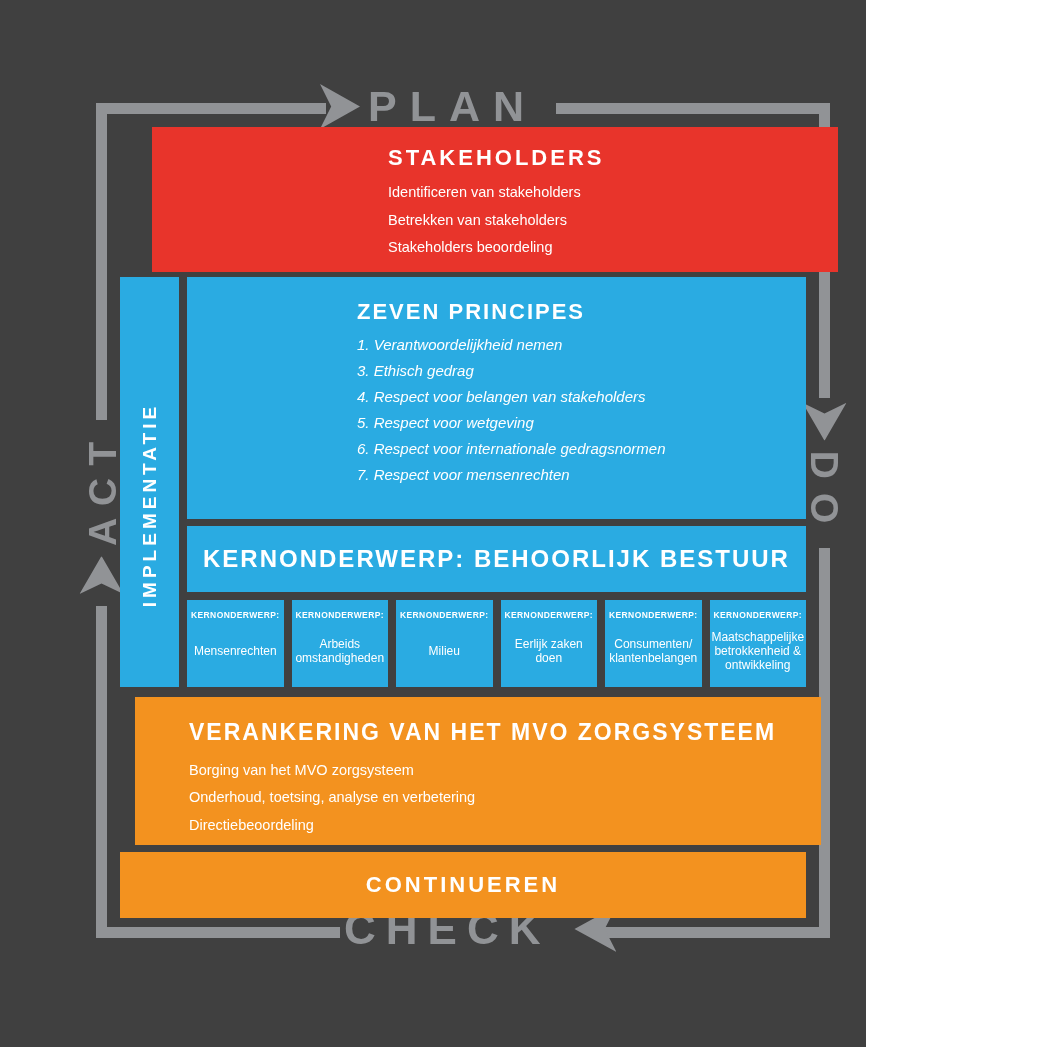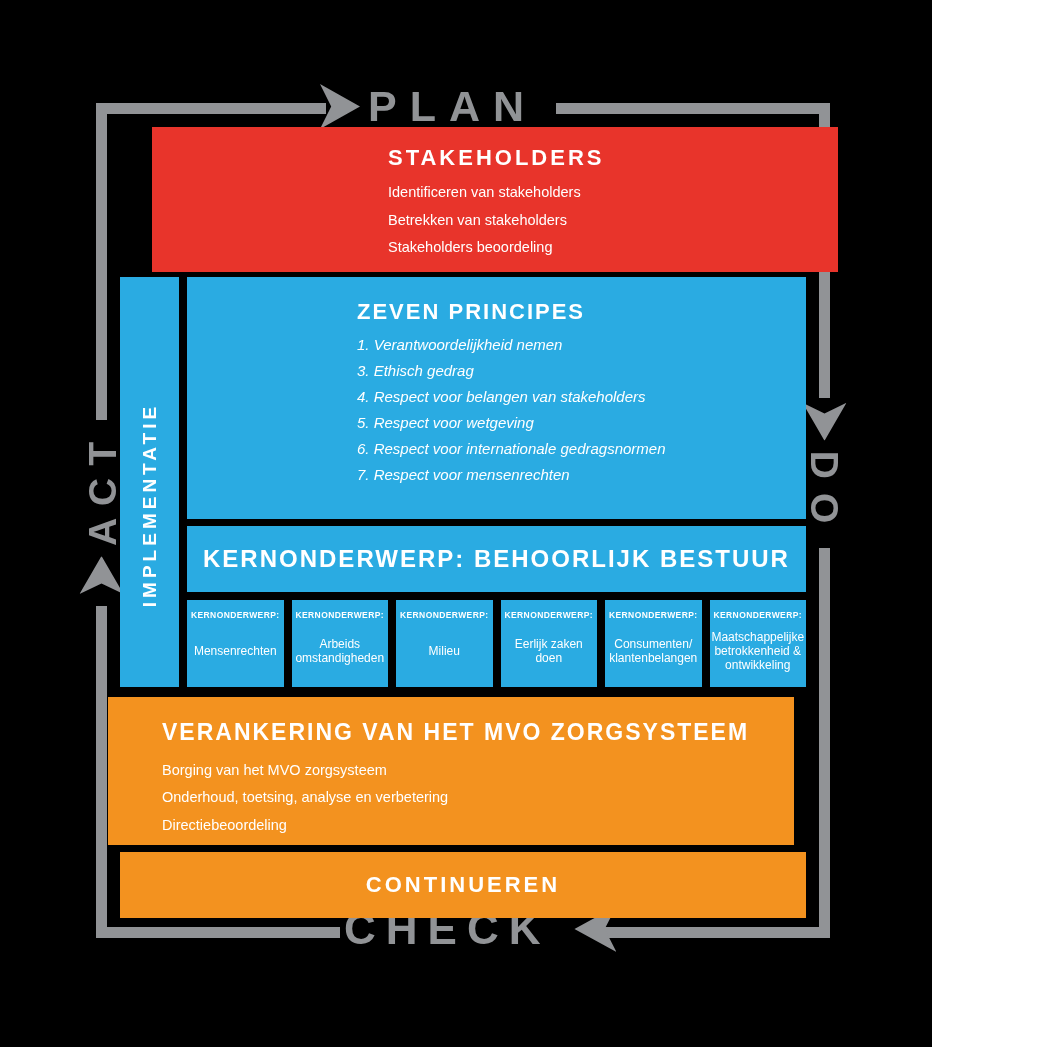--- a/index.html
+++ b/index.html
@@ -1,20 +1,20 @@
 <!DOCTYPE html>
 <html style="--red: #e8342b; --blue: #2aabe2; --orange: #f3921f; --gray: #919396;"><head>
 <meta charset="utf-8">
 <style>
   :root {
     --red:#e8342b; --blue:#2aabe2; --orange:#f3921f; --gray:#919396;
   }
   html,body { margin:0; padding:0; background:#ffffff; }
   .canvas {
-    position:relative; width:932px; height:1047px; background:#000000;
+    position:relative; width:866px; height:1047px; background:#404040;
     font-family:"Liberation Sans", sans-serif; overflow:hidden;
   }
   
   .line { position:absolute; background:var(--gray); }
   .arrow { background:var(--gray); flex:none; }
   .arrow.right { clip-path:polygon(0 0, 100% 50%, 0 100%, 28% 50%); }
   .arrow.left  { clip-path:polygon(100% 0, 0 50%, 100% 100%, 72% 50%); }
   .cycle-label {
     color:var(--gray); font-weight:bold; line-height:1; white-space:nowrap;
   }
@@ -63,21 +63,21 @@
   .italic-item { font-style:italic; font-size:15px; line-height:1; margin-top:11px; }
 
   .box-kern-header { left:187px; top:526px; width:619px; height:66px; display:flex; align-items:center; justify-content:center; }
   .box-kern-header .box-title { font-size:24px; letter-spacing:2px; }
 
   .kern-row { position:absolute; left:187px; top:600px; width:619px; height:87px; display:flex; gap:8px; }
   .kern-box { flex:1; background:var(--blue); color:#fff; display:flex; flex-direction:column; padding-top:10px; box-sizing:border-box; text-align:center; }
   .kern-head { font-weight:bold; font-size:8.5px; letter-spacing:0.4px; }
   .kern-label { flex:1; display:flex; align-items:center; justify-content:center; font-size:12px; line-height:14px; white-space:pre-line; padding-bottom:6px; }
 
-  .box-verankering { left:108px; top:697px; width:686px; height:148px; padding:22px 20px 0 54px; box-sizing:border-box; }
+  .box-verankering { left:135px; top:697px; width:686px; height:148px; padding:22px 20px 0 54px; box-sizing:border-box; }
   .box-verankering .box-title { font-size:23px; letter-spacing:2px; margin-bottom:16px; }
 
   .box-continueren { left:120px; top:852px; width:686px; height:66px; display:flex; align-items:center; justify-content:center; }
   .box-continueren .box-title { font-size:22px; letter-spacing:3px; }
 </style>
 </head>
 <body>
 
 <div class="canvas">
 

